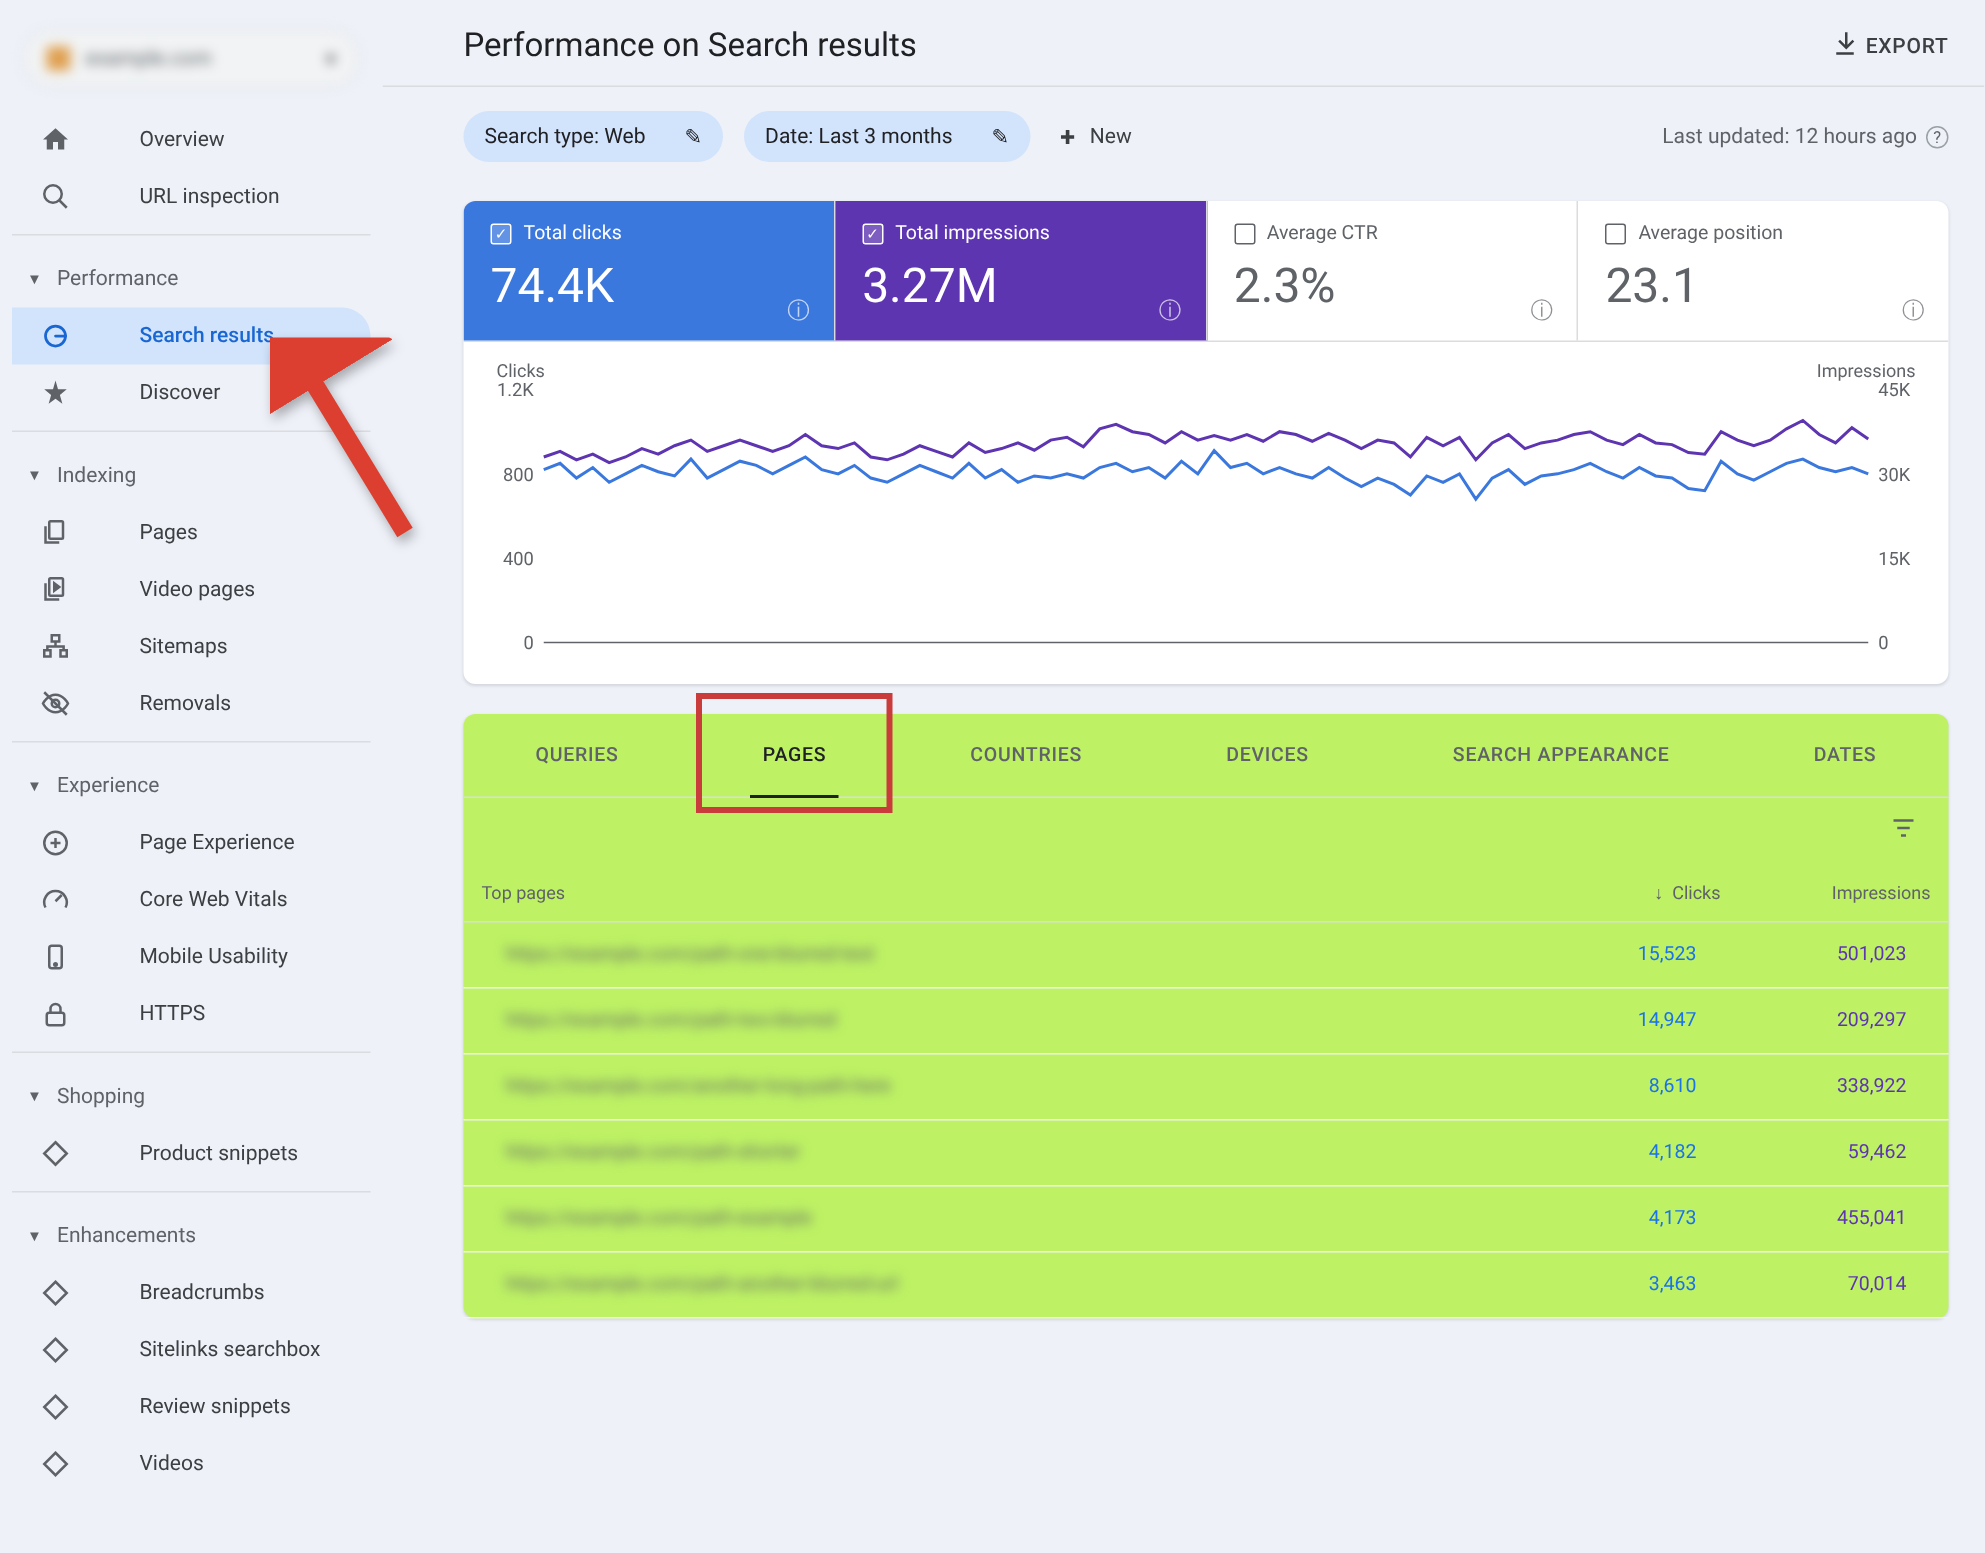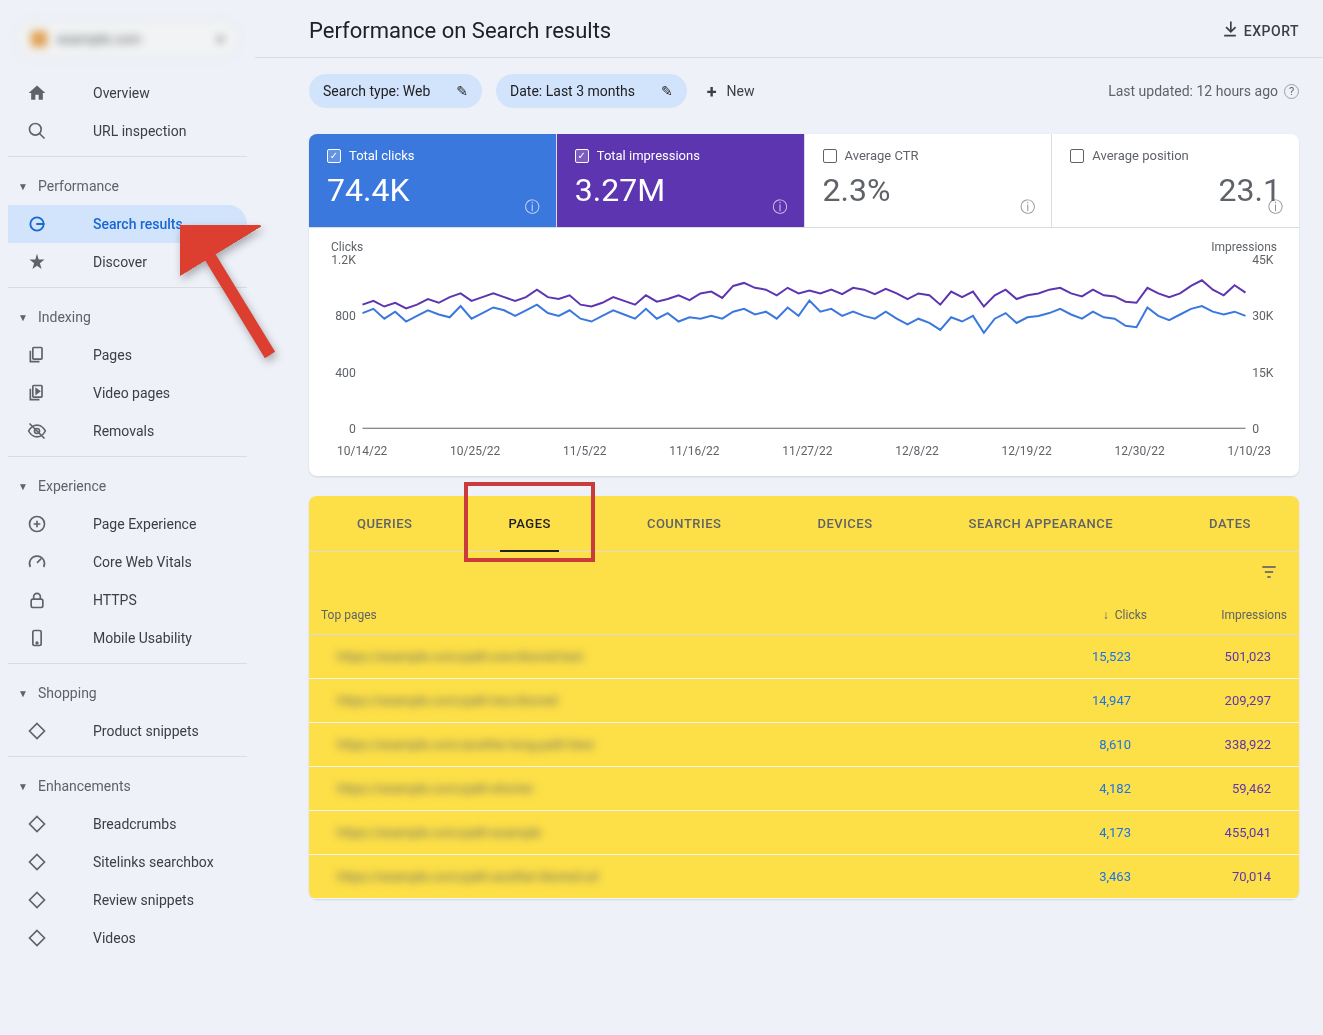--- a/index.html
+++ b/index.html
@@ -21,35 +21,35 @@
 .page-title { font-size: 22px; color: #202124; font-weight: 400; }
 .export-btn { display: flex; align-items: center; gap: 4px; font-size: 14px; font-weight: 500; color: #3c4043; cursor: pointer; letter-spacing: 0.5px; }
 .filter-row { display: flex; align-items: center; gap: 14px; padding: 16px 24px 16px 54px; }
 .chip { background: #d2e3fc; color: #202124; font-size: 14px; border-radius: 18px; height: 34px; display: flex; align-items: center; padding: 0 14px; gap: 26px; cursor: pointer; }
 .chip .pencil { font-size: 14px; }
 .new-btn { display: flex; align-items: center; gap: 10px; font-size: 14px; color: #3c4043; margin-left: 6px; cursor: pointer; }
 .last-updated { margin-left: auto; font-size: 14px; color: #5f6368; display: flex; align-items: center; gap: 6px; }
 .card { background: #fff; border-radius: 8px; margin: 10px 24px 20px 54px; box-shadow: 0 1px 2px rgba(60,64,67,.15); overflow: hidden; }
 .metric-row { display: flex; border-bottom: 1px solid #dadce0; }
 .metric { flex: 1; padding: 14px 18px 18px 18px; border-right: 1px solid #dadce0; position: relative; cursor: pointer; }
-.metric:last-child { border-right: none; text-align: right; }
+.metric:last-child { border-right: none; }
 .metric.clicks { background: #3b78de; color: #fff; }
 .metric.impressions { background: #5e35b1; color: #fff; }
 .metric .cb-row { display: flex; align-items: center; gap: 8px; font-size: 13px; }
 .metric .cb { width: 14px; height: 14px; border: 1.5px solid currentColor; border-radius: 2px; display: flex; align-items: center; justify-content: center; font-size: 10px; }
 .metric.clicks .cb, .metric.impressions .cb { background: rgba(255,255,255,0.2); border-color: #fff; }
 .metric .cb.unchecked { border-color: #5f6368; }
 .metric .value { font-size: 32px; font-weight: 400; margin-top: 8px; }
 .metric.inactive { color: #5f6368; }
 .metric .help { position: absolute; bottom: 10px; right: 16px; opacity: 0.7; font-size: 15px; }
 .chart-wrap { padding: 12px 18px 18px 18px; }
 .chart-head { display: flex; justify-content: space-between; font-size: 12px; color: #5f6368; padding: 0 4px; }
 .chart { width: 100%; height: 180px; }
 .x-labels { display: flex; justify-content: space-between; font-size: 12px; color: #5f6368; margin-top: 6px; padding: 0 10px; }
-.tabs-card { background: #fde047; border-radius: 8px; margin: 3px 24px 0 54px; box-shadow: 0 1px 2px rgba(60,64,67,.15); }
+.tabs-card { background: #bef264; border-radius: 8px; margin: 3px 24px 0 54px; box-shadow: 0 1px 2px rgba(60,64,67,.15); }
 .tabs { display: flex; justify-content: space-around; border-bottom: 1px solid #dadce0; height: 56px; align-items: center; position: relative; }
 .tab { font-size: 13px; font-weight: 500; color: #5f6368; letter-spacing: 0.5px; padding: 0 18px; height: 100%; display: flex; align-items: center; cursor: pointer; position: relative; }
 .tab.active { color: #202124; }
 .tab.active::after { content: ''; position: absolute; bottom: -1px; left: 10px; right: 10px; height: 2px; background: #202124; }
 .highlight-box { position: absolute; border: 4px solid #ca3c3c; pointer-events: none; }
 .filter-row2 { display: flex; justify-content: flex-end; padding: 10px 20px; }
 .table-head { display: flex; padding: 12px 12px; font-size: 12px; color: #5f6368; border-bottom: 1px solid #dadce0; }
 .table-head .c1 { flex: 1; }
 .table-head .c2 { width: 120px; text-align: right; display: flex; justify-content: flex-end; gap: 6px; }
 .table-head .c3 { width: 140px; text-align: right; }
@@ -134,20 +134,31 @@
             <rect x="7" y="3" width="11" height="14" rx="1"></rect>
             <path d="M11 7l4 3-4 3z" fill="currentColor"></path>
             <path d="M4 7v13h11"></path>
           </svg>
         </span>
       <span class="label">Video pages</span>
     </div>
     <div class="nav-item">
       <span class="icon">
           <svg class="icon-svg" viewBox="0 0 24 24" fill="none" stroke="currentColor" stroke-width="2">
+            <rect x="9" y="3" width="6" height="5"></rect>
+            <rect x="3" y="15" width="5" height="5"></rect>
+            <rect x="16" y="15" width="5" height="5"></rect>
+            <path d="M12 8v4M12 12H5.5v3M12 12h6.5v3"></path>
+          </svg>
+        </span>
+      <span class="label">Sitemaps</span>
+    </div>
+    <div class="nav-item">
+      <span class="icon">
+          <svg class="icon-svg" viewBox="0 0 24 24" fill="none" stroke="currentColor" stroke-width="2">
             <path d="M2 12s3.5-7 10-7 10 7 10 7-3.5 7-10 7S2 12 2 12z"></path>
             <circle cx="12" cy="12" r="3"></circle>
             <line x1="3" y1="3" x2="21" y2="21"></line>
           </svg>
         </span>
       <span class="label">Removals</span>
     </div>
     <div class="divider"></div>
     <div class="nav-section">
         <span class="chev">▼</span>
@@ -167,34 +178,34 @@
           <svg class="icon-svg" viewBox="0 0 24 24" fill="none" stroke="currentColor" stroke-width="2">
             <path d="M4 18a9 9 0 1 1 16 0"></path>
             <path d="M12 13l5-5"></path>
           </svg>
         </span>
       <span class="label">Core Web Vitals</span>
     </div>
     <div class="nav-item">
       <span class="icon">
           <svg class="icon-svg" viewBox="0 0 24 24" fill="none" stroke="currentColor" stroke-width="2">
+            <rect x="7" y="3" width="10" height="18" rx="2"></rect>
+            <circle cx="12" cy="18" r="1" fill="currentColor"></circle>
+          </svg>
+        </span>
+      <span class="label">Mobile Usability</span>
+    </div>
+    <div class="nav-item">
+      <span class="icon">
+          <svg class="icon-svg" viewBox="0 0 24 24" fill="none" stroke="currentColor" stroke-width="2">
             <rect x="5" y="11" width="14" height="10" rx="2"></rect>
             <path d="M8 11V8a4 4 0 1 1 8 0v3"></path>
           </svg>
         </span>
       <span class="label">HTTPS</span>
-    </div>
-    <div class="nav-item">
-      <span class="icon">
-          <svg class="icon-svg" viewBox="0 0 24 24" fill="none" stroke="currentColor" stroke-width="2">
-            <rect x="7" y="3" width="10" height="18" rx="2"></rect>
-            <circle cx="12" cy="18" r="1" fill="currentColor"></circle>
-          </svg>
-        </span>
-      <span class="label">Mobile Usability</span>
     </div>
     <div class="divider"></div>
     <div class="nav-section">
         <span class="chev">▼</span>
         <span>Shopping</span>
       </div>
     <div class="nav-item">
       <span class="icon">
           <svg class="icon-svg" viewBox="0 0 24 24" fill="none" stroke="currentColor" stroke-width="2">
             <path d="M12 3l9 9-9 9-9-9z"></path>
@@ -317,31 +328,20 @@
             <text x="26" y="109.33333333333333" text-anchor="end" font-size="11" fill="#5f6368">400</text>
             <text x="26" y="160" text-anchor="end" font-size="11" fill="#5f6368">0</text>
             <text x="834" y="8" text-anchor="start" font-size="11" fill="#5f6368">45K</text>
             <text x="834" y="58.666666666666664" text-anchor="start" font-size="11" fill="#5f6368">30K</text>
             <text x="834" y="109.33333333333333" text-anchor="start" font-size="11" fill="#5f6368">15K</text>
             <text x="834" y="160" text-anchor="start" font-size="11" fill="#5f6368">0</text>
             <line x1="32" x2="828" y1="156" y2="156" stroke="#5f6368" stroke-width="1"></line>
             <polyline points="32,52.133333333333326 41.82716049382716,48.33333333333333 51.654320987654316,57.2 61.48148148148148,50.866666666666674 71.30864197530863,59.733333333333334 81.1358024691358,54.66666666666667 90.96296296296296,49.60000000000001 100.79012345679013,53.39999999999999 110.61728395061728,55.93333333333334 120.44444444444444,45.8 130.2716049382716,57.2 140.09876543209876,52.133333333333326 149.92592592592592,47.06666666666666 159.7530864197531,49.60000000000001 169.58024691358025,54.66666666666667 179.40740740740742,49.60000000000001 189.23456790123456,44.533333333333346 199.06172839506172,52.133333333333326 208.88888888888889,54.66666666666667 218.71604938271605,49.60000000000001 228.54320987654322,57.2 238.37037037037038,59.733333333333334 248.19753086419752,54.66666666666667 258.0246913580247,49.60000000000001 267.85185185185185,53.39999999999999 277.679012345679,57.2 287.5061728395062,48.33333333333333 297.3333333333333,57.2 307.1604938271605,52.133333333333326 316.98765432098764,59.733333333333334 326.81481481481484,55.93333333333334 336.641975308642,57.2 346.4691358024691,54.66666666666667 356.2962962962963,57.2 366.12345679012344,50.866666666666674 375.95061728395063,48.33333333333333 385.77777777777777,53.39999999999999 395.60493827160496,50.866666666666674 405.4320987654321,57.2 415.25925925925924,47.06666666666666 425.08641975308643,54.66666666666667 434.91358024691357,40.733333333333334 444.74074074074076,50.866666666666674 454.5679012345679,48.33333333333333 464.39506172839504,54.66666666666667 474.22222222222223,50.866666666666674 484.04938271604937,54.66666666666667 493.87654320987656,57.2 503.7037037037037,50.866666666666674 513.530864197531,57.2 523.358024691358,62.266666666666666 533.1851851851852,57.2 543.0123456790124,61 552.8395061728395,67.33333333333333 562.6666666666666,55.93333333333334 572.4938271604939,59.733333333333334 582.320987654321,54.66666666666667 592.1481481481482,69.86666666666667 601.9753086419753,57.2 611.8024691358024,52.133333333333326 621.6296296296297,61 631.4567901234568,55.93333333333334 641.283950617284,54.66666666666667 651.1111111111111,52.133333333333326 660.9382716049382,48.33333333333333 670.7654320987655,53.39999999999999 680.5925925925926,57.2 690.4197530864197,50.866666666666674 700.2469135802469,55.93333333333334 710.074074074074,57.2 719.9012345679013,63.533333333333346 729.7283950617284,64.8 739.5555555555555,47.06666666666666 749.3827160493827,54.66666666666667 759.2098765432099,58.466666666666654 769.0370370370371,53.39999999999999 778.8641975308642,48.33333333333333 788.6913580246913,45.8 798.5185185185185,50.866666666666674 808.3456790123457,53.39999999999999 818.1728395061729,50.866666666666674 828,54.66666666666667" fill="none" stroke="#3b78de" stroke-width="1.8"></polyline>
             <polyline points="32,44.533333333333346 41.82716049382716,41.155555555555566 51.654320987654316,46.22222222222223 61.48148148148148,42.844444444444434 71.30864197530863,47.91111111111111 81.1358024691358,44.533333333333346 90.96296296296296,39.466666666666654 100.79012345679013,42.844444444444434 110.61728395061728,37.77777777777777 120.44444444444444,34.39999999999999 130.2716049382716,41.155555555555566 140.09876543209876,37.77777777777777 149.92592592592592,34.39999999999999 159.7530864197531,37.77777777777777 169.58024691358025,41.155555555555566 179.40740740740742,37.77777777777777 189.23456790123456,31.022222222222226 199.06172839506172,37.77777777777777 208.88888888888889,39.466666666666654 218.71604938271605,36.08888888888889 228.54320987654322,44.533333333333346 238.37037037037038,46.22222222222223 248.19753086419752,42.844444444444434 258.0246913580247,37.77777777777777 267.85185185185185,41.155555555555566 277.679012345679,44.533333333333346 287.5061728395062,36.08888888888889 297.3333333333333,41.83111111111111 307.1604938271605,39.466666666666654 316.98765432098764,36.08888888888889 326.81481481481484,40.480000000000004 336.641975308642,34.39999999999999 346.4691358024691,32.71111111111111 356.2962962962963,38.45333333333333 366.12345679012344,27.644444444444446 375.95061728395063,24.942222222222227 385.77777777777777,29.33333333333333 395.60493827160496,31.022222222222226 405.4320987654321,36.08888888888889 415.25925925925924,29.33333333333333 425.08641975308643,34.39999999999999 434.91358024691357,31.697777777777773 444.74074074074076,34.39999999999999 454.5679012345679,31.022222222222226 464.39506172839504,35.07555555555555 474.22222222222223,29.33333333333333 484.04938271604937,31.022222222222226 493.87654320987656,35.07555555555555 503.7037037037037,30.346666666666664 513.530864197531,34.39999999999999 523.358024691358,39.466666666666654 533.1851851851852,34.39999999999999 543.0123456790124,36.08888888888889 552.8395061728395,44.533333333333346 562.6666666666666,32.71111111111111 572.4938271604939,37.77777777777777 582.320987654321,32.71111111111111 592.1481481481482,46.22222222222223 601.9753086419753,36.08888888888889 611.8024691358024,31.022222222222226 621.6296296296297,39.466666666666654 631.4567901234568,36.08888888888889 641.283950617284,34.39999999999999 651.1111111111111,31.022222222222226 660.9382716049382,29.33333333333333 670.7654320987655,34.39999999999999 680.5925925925926,37.10222222222221 690.4197530864197,31.022222222222226 700.2469135802469,36.08888888888889 710.074074074074,37.10222222222221 719.9012345679013,41.83111111111111 729.7283950617284,42.844444444444434 739.5555555555555,29.33333333333333 749.3827160493827,34.39999999999999 759.2098765432099,37.77777777777777 769.0370370370371,34.39999999999999 778.8641975308642,27.644444444444446 788.6913580246913,22.577777777777783 798.5185185185185,31.022222222222226 808.3456790123457,36.08888888888889 818.1728395061729,26.9688888888889 828,33.724444444444444" fill="none" stroke="#5e35b1" stroke-width="1.8"></polyline>
           </svg>
-        <div class="x-labels" id="x-labels">
-            <span>10/14/22</span>
-            <span>10/25/22</span>
-            <span>11/5/22</span>
-            <span>11/16/22</span>
-            <span>11/27/22</span>
-            <span>12/8/22</span>
-            <span>12/19/22</span>
-            <span>12/30/22</span>
-            <span>1/10/23</span>
-          </div>
       </div>
     </div>
 
     <div class="tabs-card">
       <div class="tabs">
         <div class="tab">QUERIES</div>
         <div class="tab active" id="tab-pages">PAGES</div>
         <div class="tab">COUNTRIES</div>
         <div class="tab">DEVICES</div>
         <div class="tab">SEARCH APPEARANCE</div>

